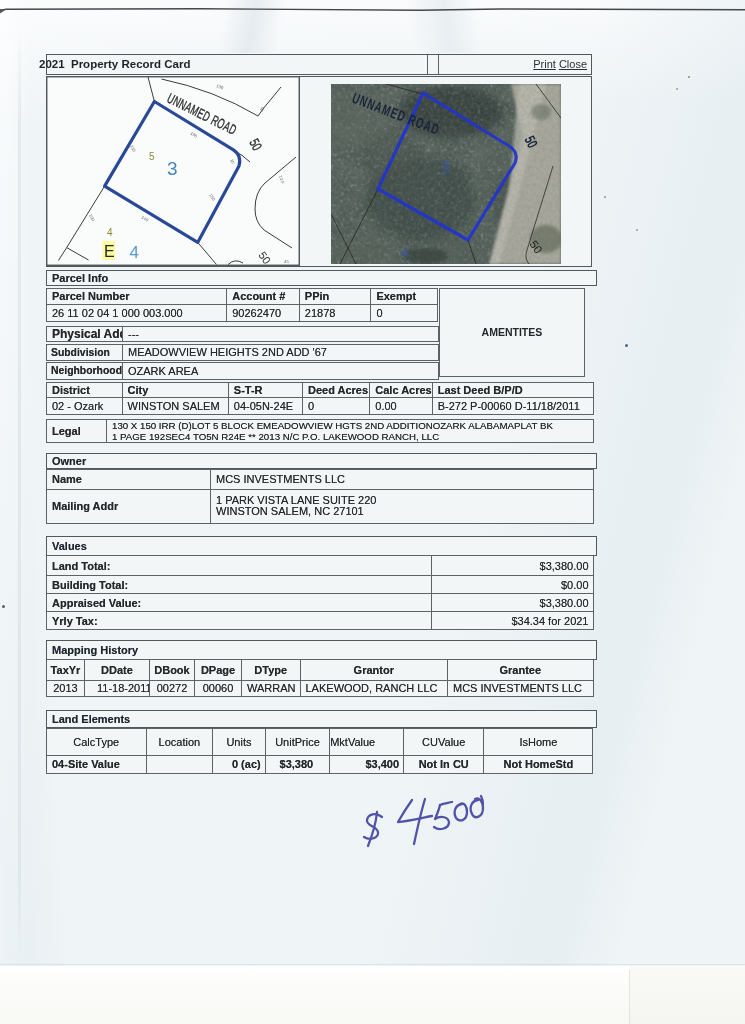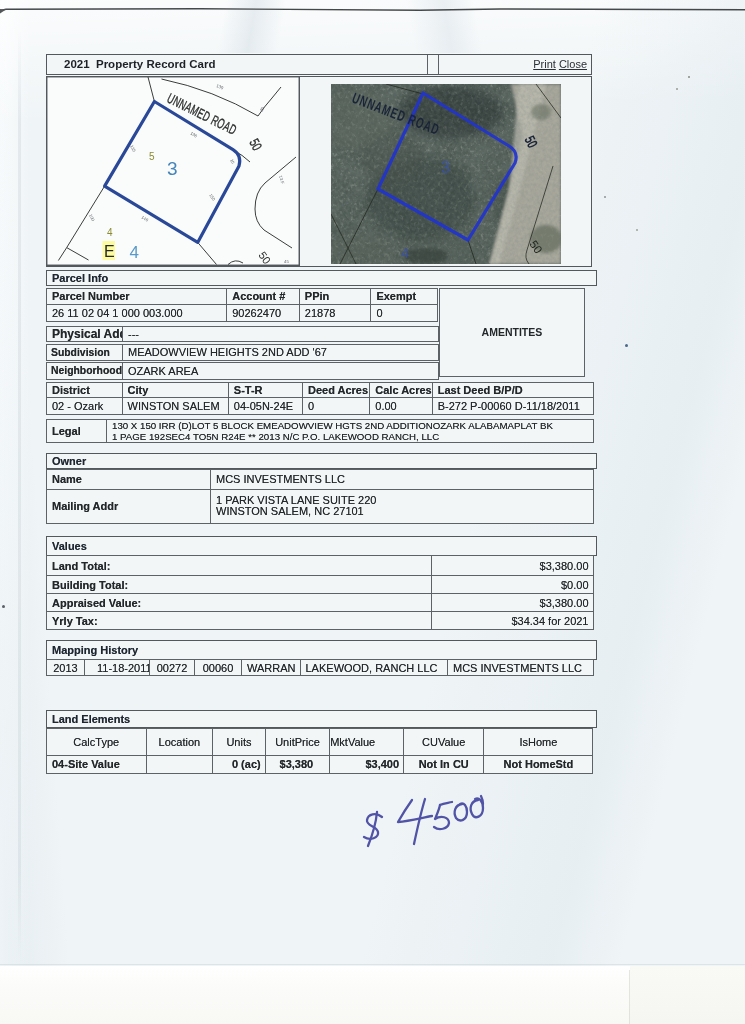--- a/index.html
+++ b/index.html
@@ -44,21 +44,21 @@
 <div class="abs" style="left:629px;top:970px;width:1px;height:54px;background:rgba(205,205,195,.5);"></div>
 <div class="abs" style="left:630px;top:966px;width:115px;height:58px;background:linear-gradient(180deg,#f9f9f6,#f5f5f1);"></div>
 
 <svg class="abs" style="left:0;top:0;" width="745" height="20">
   <path d="M0,10.5 L6,9.2 L200,8.8 L420,10.2 L500,9.0 L745,9.8" fill="none" stroke="#45484a" stroke-width="1.4"></path>
   <path d="M0,9 L0,13.5 L6,9.6 Z" fill="#55585a"></path>
 </svg>
 
 <div class="abs" style="left:46px;top:53.5px;width:543.5px;height:19.5px;border:1.5px solid #53585c;background:#f3f6f7;"></div>
 
-<div class="abs b" style="left:64px;top:58px;font-size:11.5px;color:#1d2126;">2021&nbsp; Property Record Card</div>
+<div class="abs b" style="left:39px;top:58px;font-size:11.5px;color:#1d2126;">2021&nbsp; Property Record Card</div>
 
 <div class="abs" style="left:427px;top:55px;width:1.4px;height:19px;background:#5c6266;"></div>
 <div class="abs" style="left:437.5px;top:55px;width:1.4px;height:19px;background:#5c6266;"></div>
 
 <div class="abs" style="left:437px;top:58px;width:150px;text-align:right;font-size:11px;color:#2b3036;">
   <span style="text-decoration:underline;">Print</span>&nbsp;<span style="text-decoration:underline;">Close</span></div>
 
 <div class="abs" style="left:46px;top:76px;width:543.5px;height:189px;border:1.5px solid #53585c;background:#f3f6f7;"></div>
 
 <svg class="abs" style="left:46px;top:76px;" width="254" height="190" viewBox="0 0 254 190">
@@ -342,20 +342,29 @@
   <colgroup>
       <col style="width:38px">
       <col style="width:65px">
       <col style="width:45px">
       <col style="width:47px">
       <col style="width:58.5px">
       <col style="width:147.5px">
       <col style="width:145.5px">
     </colgroup>
   <tbody>
+      <tr style="height:20.5px;">
+        <td class="b" style="text-align:center;padding-left:0;">TaxYr</td>
+        <td class="b" style="text-align:center;padding-left:0;">DDate</td>
+        <td class="b" style="text-align:center;padding-left:0;">DBook</td>
+        <td class="b" style="text-align:center;padding-left:0;">DPage</td>
+        <td class="b" style="text-align:center;padding-left:0;">DType</td>
+        <td class="b" style="text-align:center;padding-left:0;">Grantor</td>
+        <td class="b" style="text-align:center;padding-left:0;">Grantee</td>
+      </tr>
   <tr style="height:16px;">
         <td style="text-align:center;padding-left:0;">2013</td>
         <td style="text-align:center;padding-left:12px;">11-18-2011</td>
         <td style="text-align:center;padding-left:0;">00272</td>
         <td style="text-align:center;padding-left:0;">00060</td>
         <td>WARRAN</td>
         <td>LAKEWOOD, RANCH LLC</td>
         <td>MCS INVESTMENTS LLC</td>
       </tr>
 </tbody>

